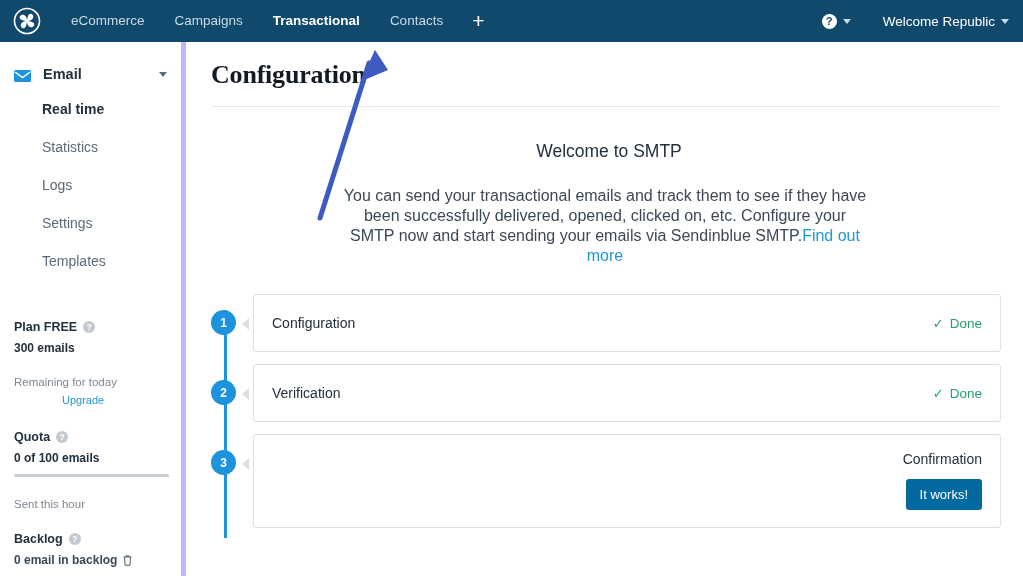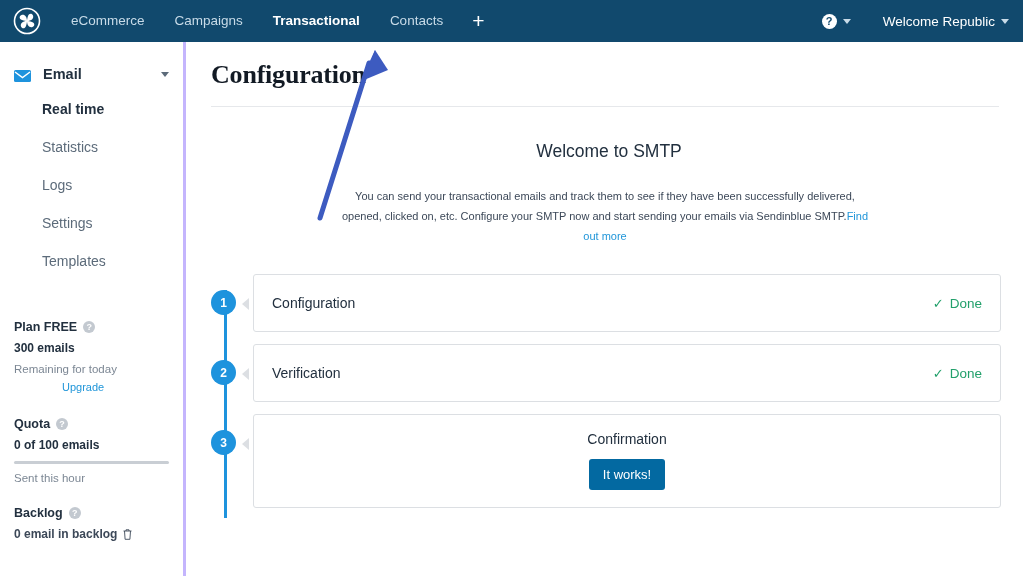--- a/index.html
+++ b/index.html
@@ -64,21 +64,21 @@
   .account-name {
     color: #ffffff; font-size: 13.5px; cursor: pointer;
   }
   .account-wrap { display: flex; align-items: center; cursor: pointer; }
 
   
   .sidebar {
     position: absolute; top: 42px; left: 0;
     width: 186px; height: 534px;
     background: #ffffff;
-    border-right: 3px solid #c4b5fd;
+    border-right: 5px solid #c4b5fd;
     padding-top: 16px;
   }
   .sb-section-head {
     display: flex; align-items: center;
     padding: 8px 14px 8px 14px; cursor: pointer;
   }
   .envelope {
     width: 17px; height: 12px; flex: 0 0 auto;
     margin-right: 12px; position: relative;
   }
@@ -113,21 +113,21 @@
     background: #c3c9d0; color: #ffffff;
     font-size: 9px; font-weight: bold;
     display: inline-flex; align-items: center; justify-content: center;
     margin-left: 6px; cursor: pointer; line-height: 1;
   }
   .sb-stat {
     font-size: 12px; color: #3c4858; margin-top: 7px;
   }
   .sb-stat b { font-weight: bold; color: #22303f; }
   .sb-sub {
-    font-size: 11.5px; color: #7c8794; margin-top: 8px;
+    font-size: 11.5px; color: #7c8794; margin-top: 21px;
   }
   .sb-upgrade {
     font-size: 11px; color: #2196d9; margin-top: 6px;
     cursor: pointer; text-decoration: none; display: inline-block; margin-left: 48px;
   }
   .progress-track {
     width: 155px; height: 3px; background: #c9ced4;
     border-radius: 2px; margin-top: 9px; position: relative;
     cursor: pointer;
   }
@@ -161,21 +161,21 @@
     border-bottom: 1px solid #e6e8eb;
   }
 
   .welcome-title {
     text-align: center; font-size: 17.5px; color: #22303f;
     margin-top: 34px;
     padding-left: 8px;
   }
   .welcome-body {
     text-align: center;
-    font-size: 11px; color: #3c4858;
+    font-size: 16px; color: #3c4858;
     line-height: 20px;
     margin: 24px auto 0 auto;
     width: 530px;
   }
   .inline-link {
     color: #2196d9; text-decoration: none; cursor: pointer;
   }
 
   
   .stepper {
@@ -214,21 +214,21 @@
     border: 1px solid #dcdfe3;
     border-radius: 3px;
     background: #ffffff;
     min-height: 58px;
     display: flex; align-items: center;
     padding: 0 18px;
     cursor: pointer;
   }
   .card.tall {
     min-height: 94px;
-    align-items: center;
+    align-items: flex-end;
     padding-top: 16px; padding-bottom: 16px;
     flex-direction: column;
     justify-content: flex-start;
   }
   .card-label {
     font-size: 14px; color: #22303f;
   }
   .card-status {
     margin-left: auto;
     font-size: 13.5px; color: #22a06b;

